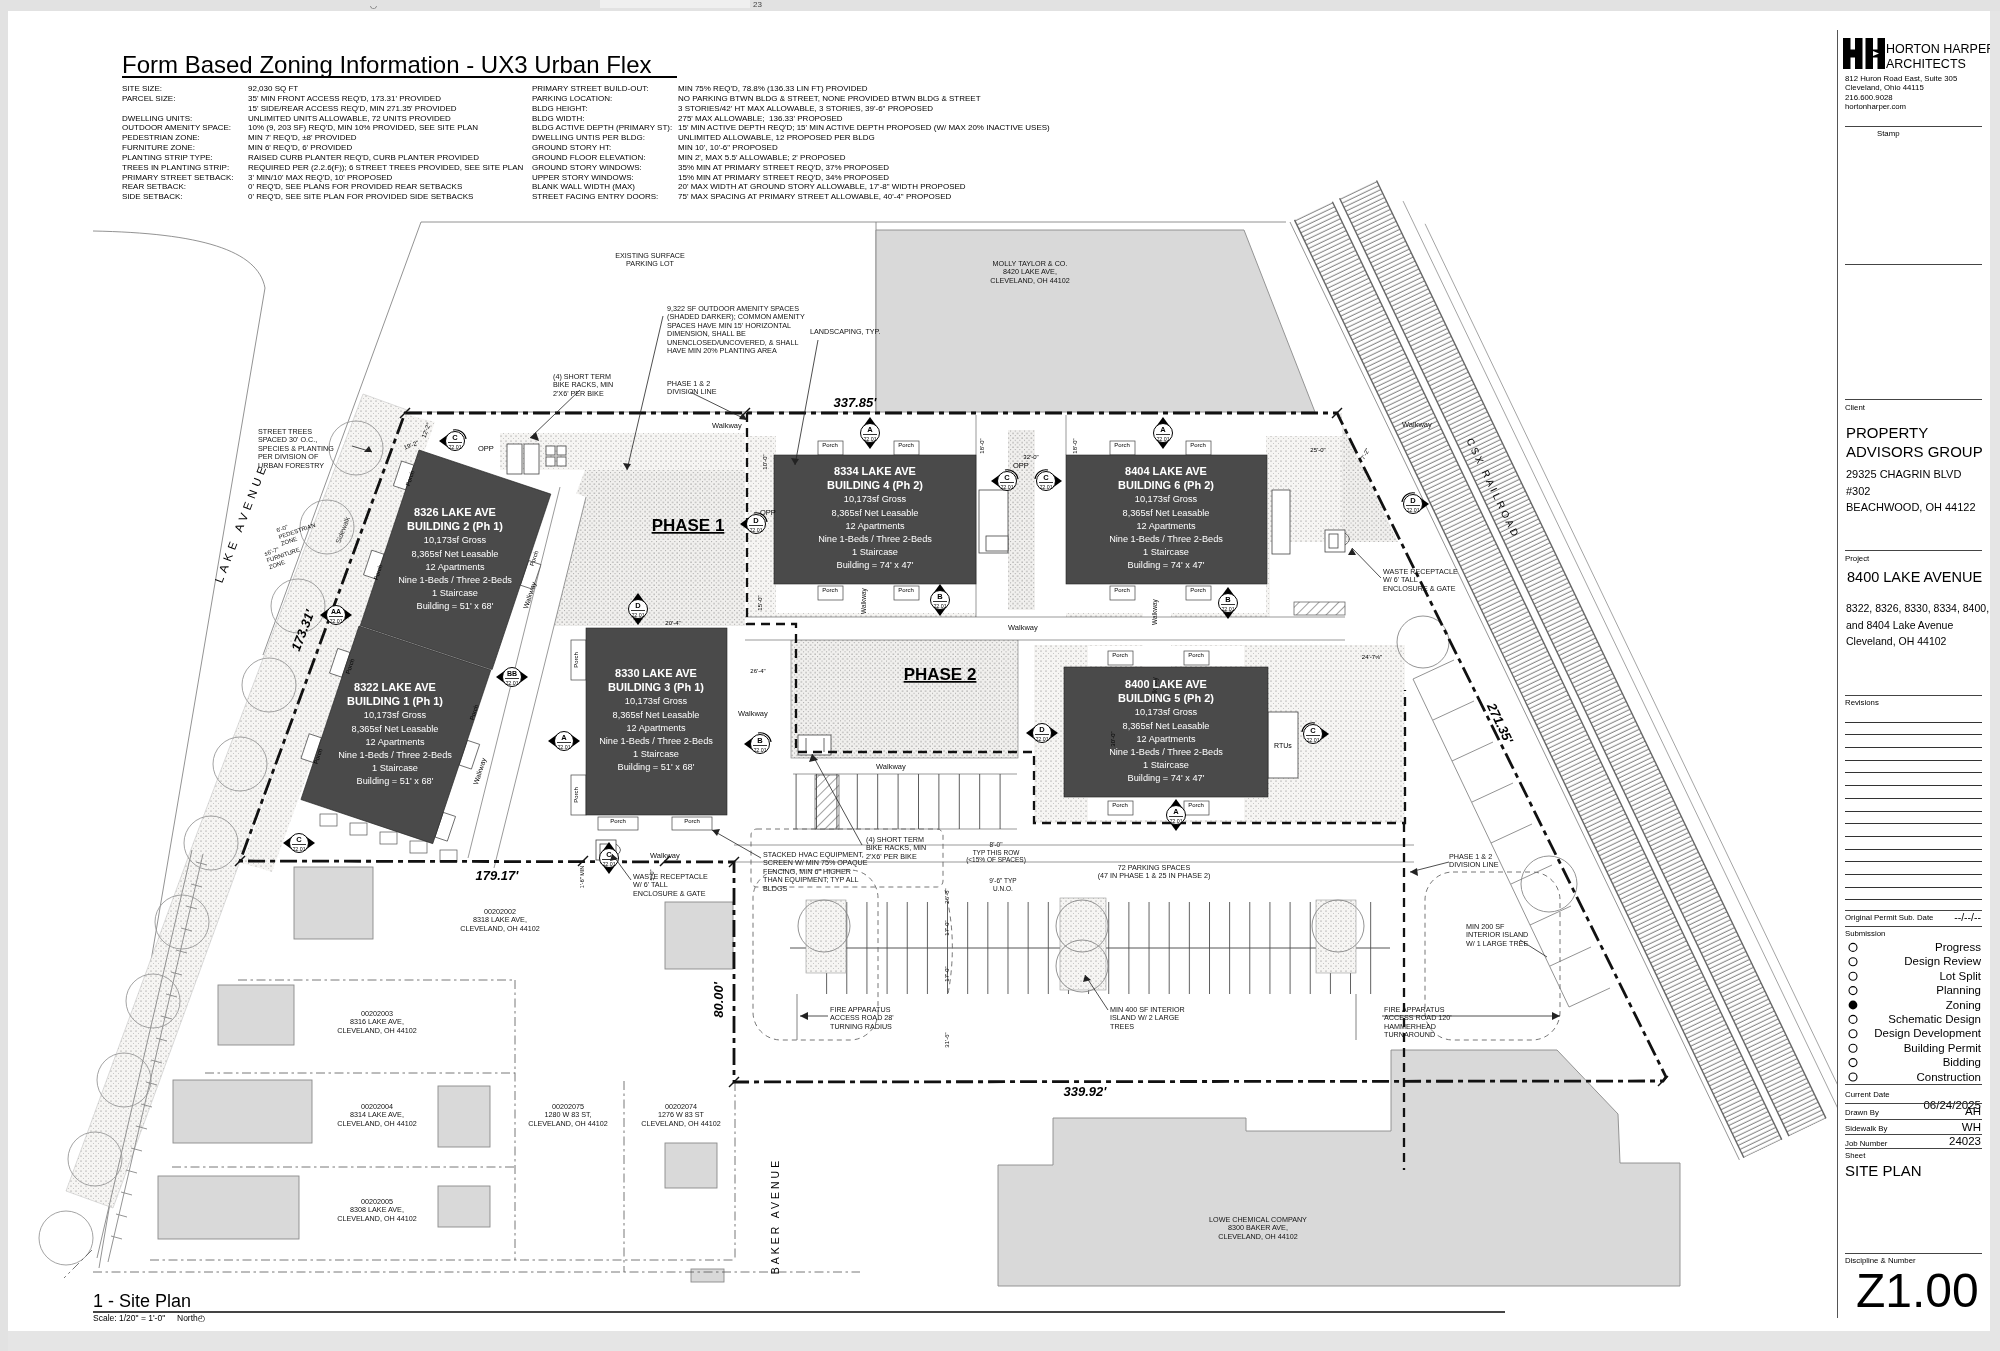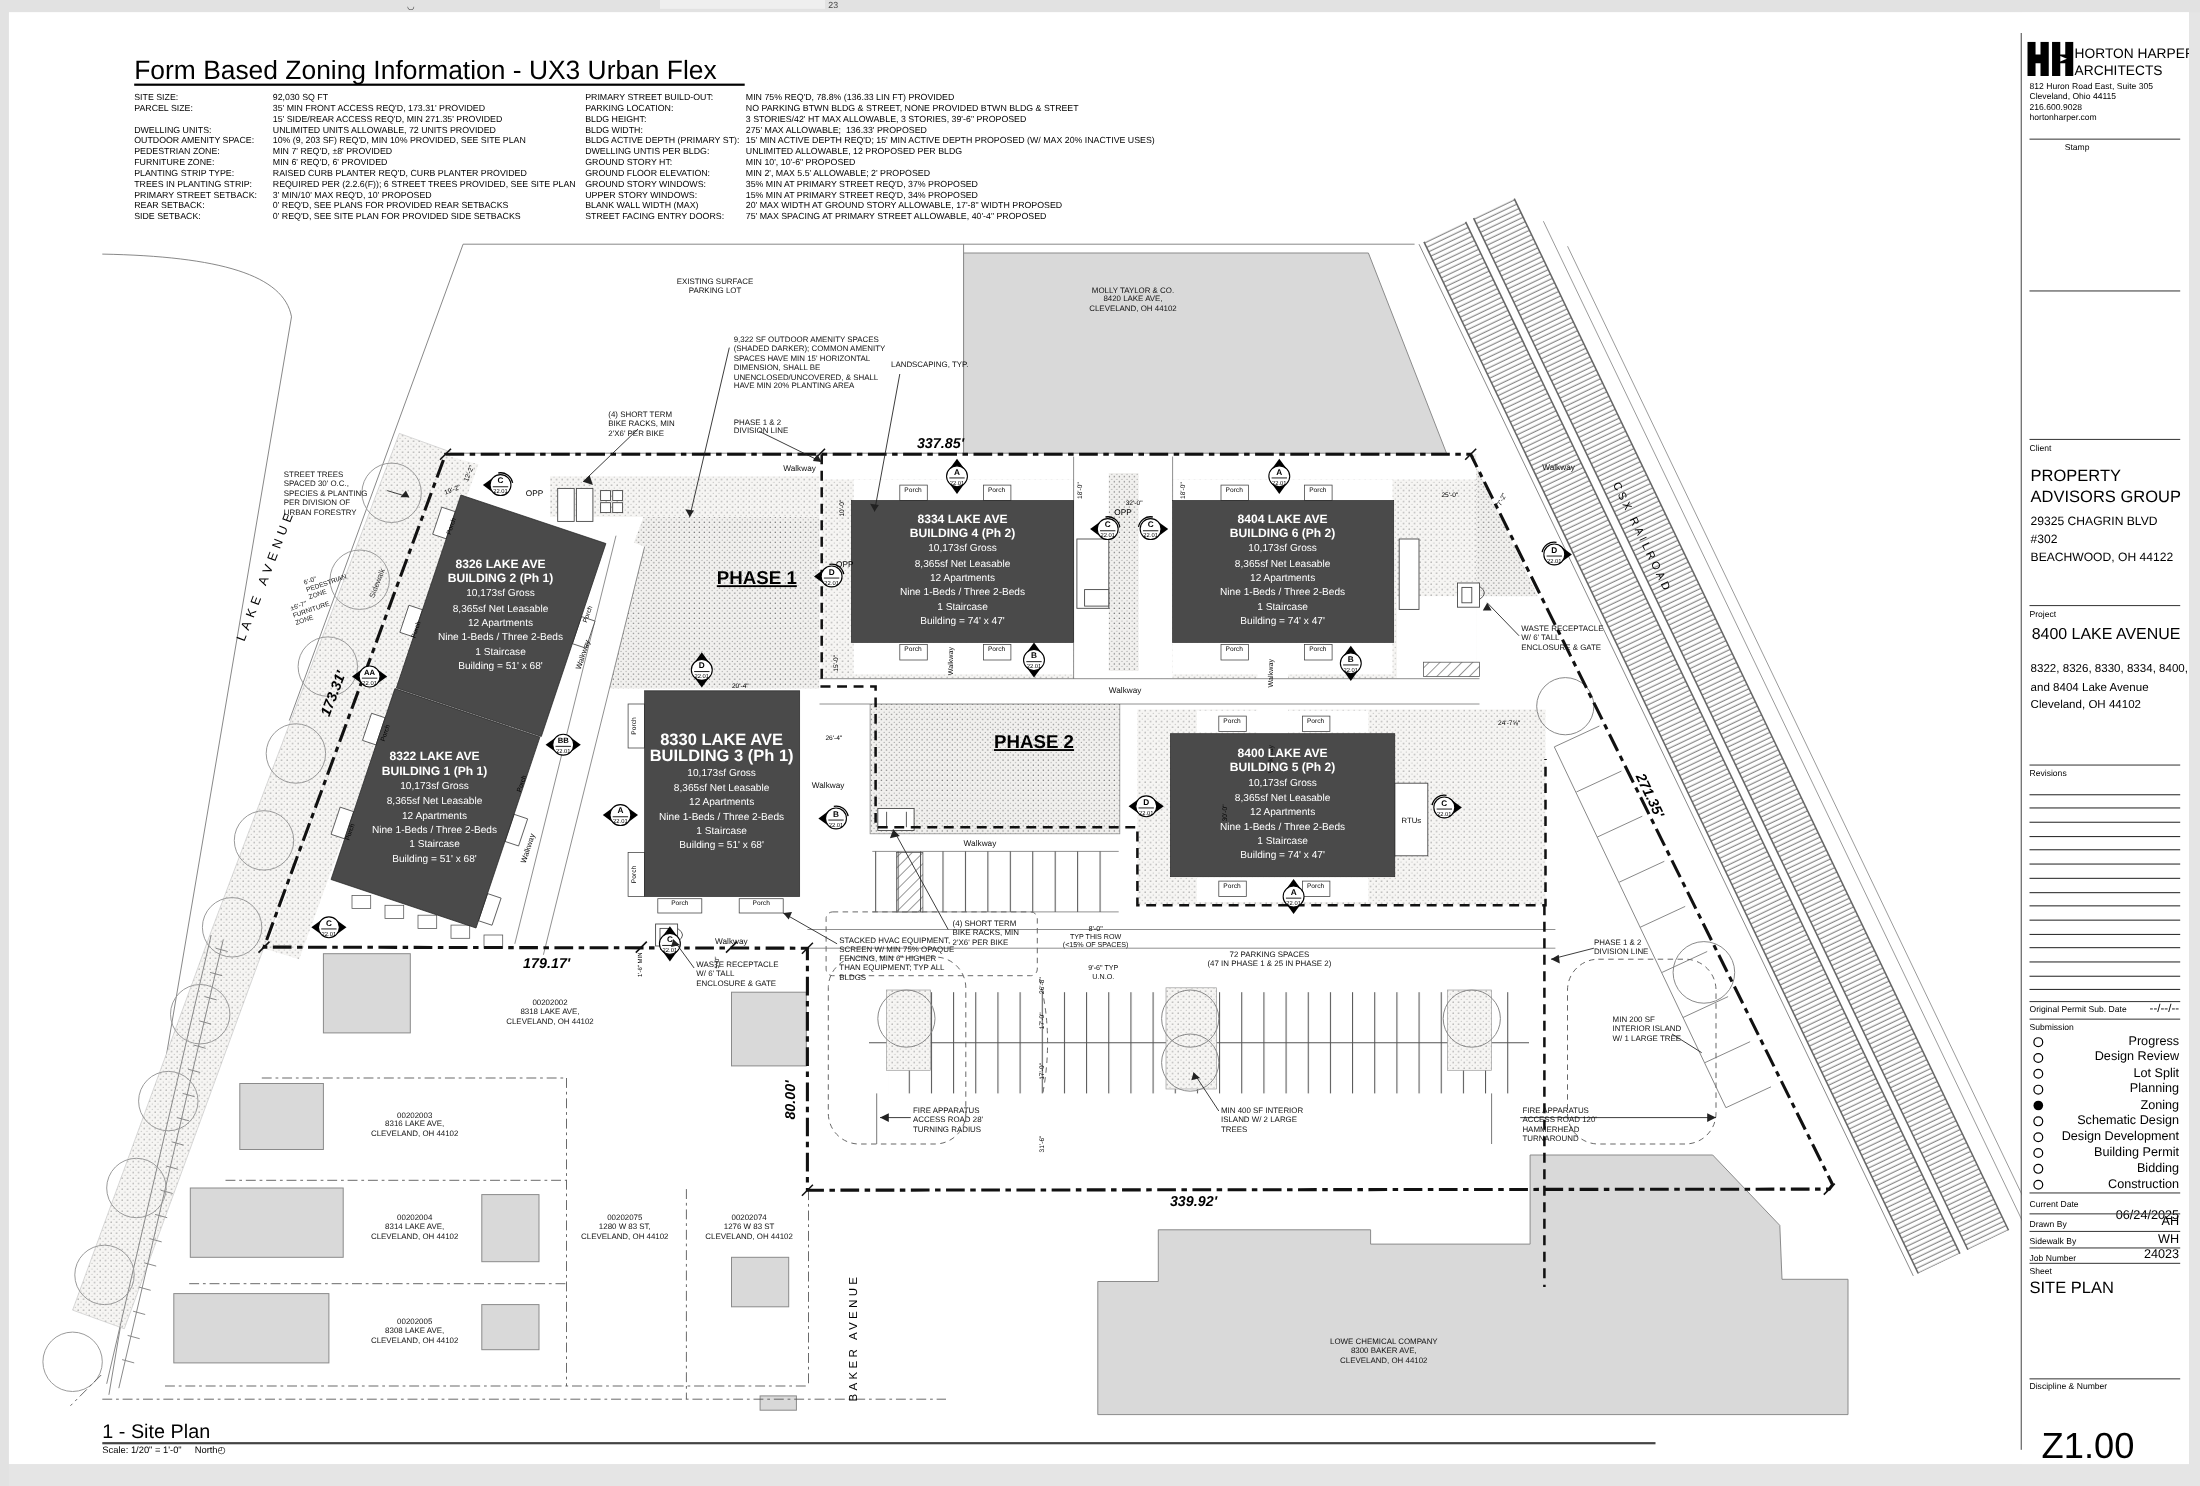--- a/index.html
+++ b/index.html
@@ -4,21 +4,21 @@
 html,body{margin:0;padding:0;background:#e9e9e9;}
 #page{position:relative;width:2000px;height:1351px;background:#ededed;font-family:"Liberation Sans",sans-serif;overflow:hidden;}
 #sheet{position:absolute;left:8px;top:11px;width:1981px;height:1320px;background:#ffffff;}
 .abs{position:absolute;}
 .ann{position:absolute;font-size:7.2px;line-height:1.18;color:#111;white-space:pre;z-index:5;}
 .annc{text-align:center;transform:translateX(-50%);}
 .col{position:absolute;font-size:8px;line-height:9.85px;white-space:pre;color:#000;z-index:6;}
 .sb{position:absolute;left:1837px;color:#000;z-index:6;}
 .sb-lab{font-size:7.8px;}
 .tiny{font-size:8px;line-height:10px;}
-#z100{font-size:33px;margin-top:32px;}
+#z100{font-size:48px;}
 </style></head>
 <body>
 <div id="page">
 <div id="sheet"></div>
 <svg class="abs" style="left:0;top:0;z-index:2" width="2000" height="1351" viewBox="0 0 2000 1351">
 <defs>
 <pattern id="stip" patternUnits="userSpaceOnUse" width="5" height="5">
           <rect width="5" height="5" fill="#f6f5f3"></rect>
           <circle cx="1" cy="1" r="0.55" fill="#777"></circle>
           <circle cx="3.5" cy="3.5" r="0.45" fill="#999"></circle>
@@ -662,21 +662,21 @@
 1280 W 83 ST,
 CLEVELAND, OH 44102</div>
 <div class="ann annc" style="left:681px;top:1103px;text-align:center;">00202074
 1276 W 83 ST
 CLEVELAND, OH 44102</div>
 <div class="ann annc" style="left:1258px;top:1216px;text-align:center;">LOWE CHEMICAL COMPANY
 8300 BAKER AVE,
 CLEVELAND, OH 44102</div>
 <div class="abs" style="left:455px;top:560px;transform:translate(-50%,-50%);text-align:center;color:#fff;z-index:4;line-height:13.2px;font-size:9.2px;white-space:nowrap;"><b style="font-size:11px;">8326 LAKE AVE<br>BUILDING 2 (Ph 1)</b><br>10,173sf Gross<br>8,365sf Net Leasable<br>12 Apartments<br>Nine 1-Beds / Three 2-Beds<br>1 Staircase<br>Building = 51' x 68'</div>
 <div class="abs" style="left:395px;top:735px;transform:translate(-50%,-50%);text-align:center;color:#fff;z-index:4;line-height:13.2px;font-size:9.2px;white-space:nowrap;"><b style="font-size:11px;">8322 LAKE AVE<br>BUILDING 1 (Ph 1)</b><br>10,173sf Gross<br>8,365sf Net Leasable<br>12 Apartments<br>Nine 1-Beds / Three 2-Beds<br>1 Staircase<br>Building = 51' x 68'</div>
-<div class="abs" style="left:656px;top:721px;transform:translate(-50%,-50%);text-align:center;color:#fff;z-index:4;line-height:13.2px;font-size:9.2px;white-space:nowrap;"><b style="font-size:15px;margin-top:27px;">8330 LAKE AVE<br>BUILDING 3 (Ph 1)</b><br>10,173sf Gross<br>8,365sf Net Leasable<br>12 Apartments<br>Nine 1-Beds / Three 2-Beds<br>1 Staircase<br>Building = 51' x 68'</div>
+<div class="abs" style="left:656px;top:721px;transform:translate(-50%,-50%);text-align:center;color:#fff;z-index:4;line-height:13.2px;font-size:9.2px;white-space:nowrap;"><b style="font-size:11px;margin-top:27px;">8330 LAKE AVE<br>BUILDING 3 (Ph 1)</b><br>10,173sf Gross<br>8,365sf Net Leasable<br>12 Apartments<br>Nine 1-Beds / Three 2-Beds<br>1 Staircase<br>Building = 51' x 68'</div>
 <div class="abs" style="left:875px;top:519px;transform:translate(-50%,-50%);text-align:center;color:#fff;z-index:4;line-height:13.2px;font-size:9.2px;white-space:nowrap;"><b style="font-size:11px;">8334 LAKE AVE<br>BUILDING 4 (Ph 2)</b><br>10,173sf Gross<br>8,365sf Net Leasable<br>12 Apartments<br>Nine 1-Beds / Three 2-Beds<br>1 Staircase<br>Building = 74' x 47'</div>
 <div class="abs" style="left:1166px;top:519px;transform:translate(-50%,-50%);text-align:center;color:#fff;z-index:4;line-height:13.2px;font-size:9.2px;white-space:nowrap;"><b style="font-size:11px;">8404 LAKE AVE<br>BUILDING 6 (Ph 2)</b><br>10,173sf Gross<br>8,365sf Net Leasable<br>12 Apartments<br>Nine 1-Beds / Three 2-Beds<br>1 Staircase<br>Building = 74' x 47'</div>
 <div class="abs" style="left:1166px;top:732px;transform:translate(-50%,-50%);text-align:center;color:#fff;z-index:4;line-height:13.2px;font-size:9.2px;white-space:nowrap;"><b style="font-size:11px;">8400 LAKE AVE<br>BUILDING 5 (Ph 2)</b><br>10,173sf Gross<br>8,365sf Net Leasable<br>12 Apartments<br>Nine 1-Beds / Three 2-Beds<br>1 Staircase<br>Building = 74' x 47'</div>
 <div class="ann" style="left:278px;top:521px;font-size:6px;transform:rotate(-19deg);">6'-0"
 PEDESTRIAN
 ZONE</div>
 <div class="ann" style="left:266px;top:545px;font-size:6px;transform:rotate(-19deg);">±6'-7"
 FURNITURE
 ZONE</div>
 <div class="abs" style="left:1837px;top:30px;width:1.3px;height:1288px;background:#555;z-index:6;"></div>

